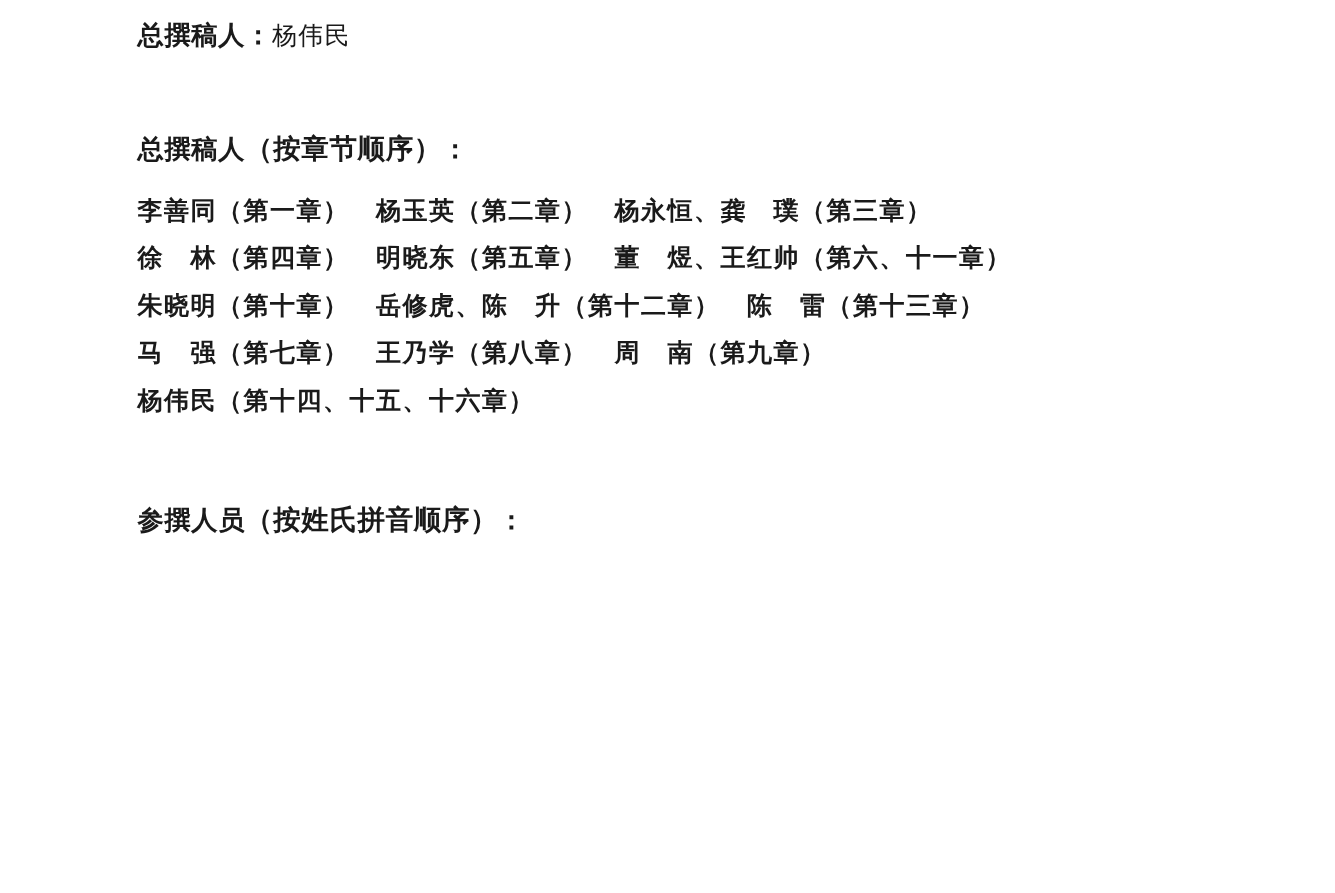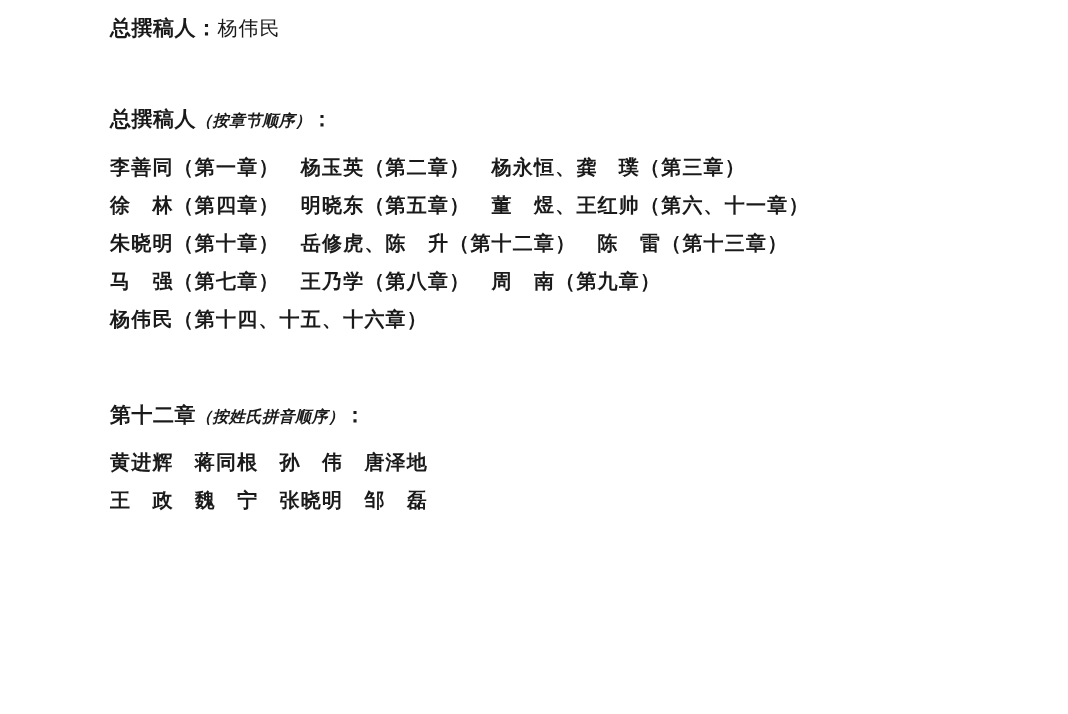--- a/index.html
+++ b/index.html
@@ -26,24 +26,23 @@
   }
   .heading {
     font-size: 21px;
     font-weight: 700;
     letter-spacing: 0.5px;
     line-height: 1.4;
     margin: 0;
     white-space: nowrap;
   }
   .heading .qualifier {
-    font-size: 16px;
+    font-size: 22px;
     font-weight: 700;
     letter-spacing: 0.5px;
-    font-style: italic;
   }
   .heading .colon {
     font-weight: 700;
   }
   .inline-value {
     font-size: 20px;
     font-weight: 400;
     letter-spacing: 1px;
   }
   .line {
@@ -85,20 +84,16 @@
       <p class="line">徐　林（第四章）　明晓东（第五章）　董　煜、王红帅（第六、十一章）</p>
       <p class="line">朱晓明（第十章）　岳修虎、陈　升（第十二章）　陈　雷（第十三章）</p>
       <p class="line">马　强（第七章）　王乃学（第八章）　周　南（第九章）</p>
       <p class="line">杨伟民（第十四、十五、十六章）</p>
     </div>
   </div>
 
   <div class="gap-xl"></div>
 
   <div class="section">
-    <p class="heading"><span>第十二章</span><span class="qualifier">（按姓氏拼音顺序）</span><span class="colon">：</span></p>
-    <div class="body-block">
-      <p class="line">黄进辉　蒋同根　孙　伟　唐泽地</p>
-      <p class="line">王　政　魏　宁　张晓明　邹　磊</p>
-    </div>
+    <p class="heading"><span>参撰人员</span><span class="qualifier">（按姓氏拼音顺序）</span><span class="colon">：</span></p>
   </div>
 
 </div>
 
 </body></html>

